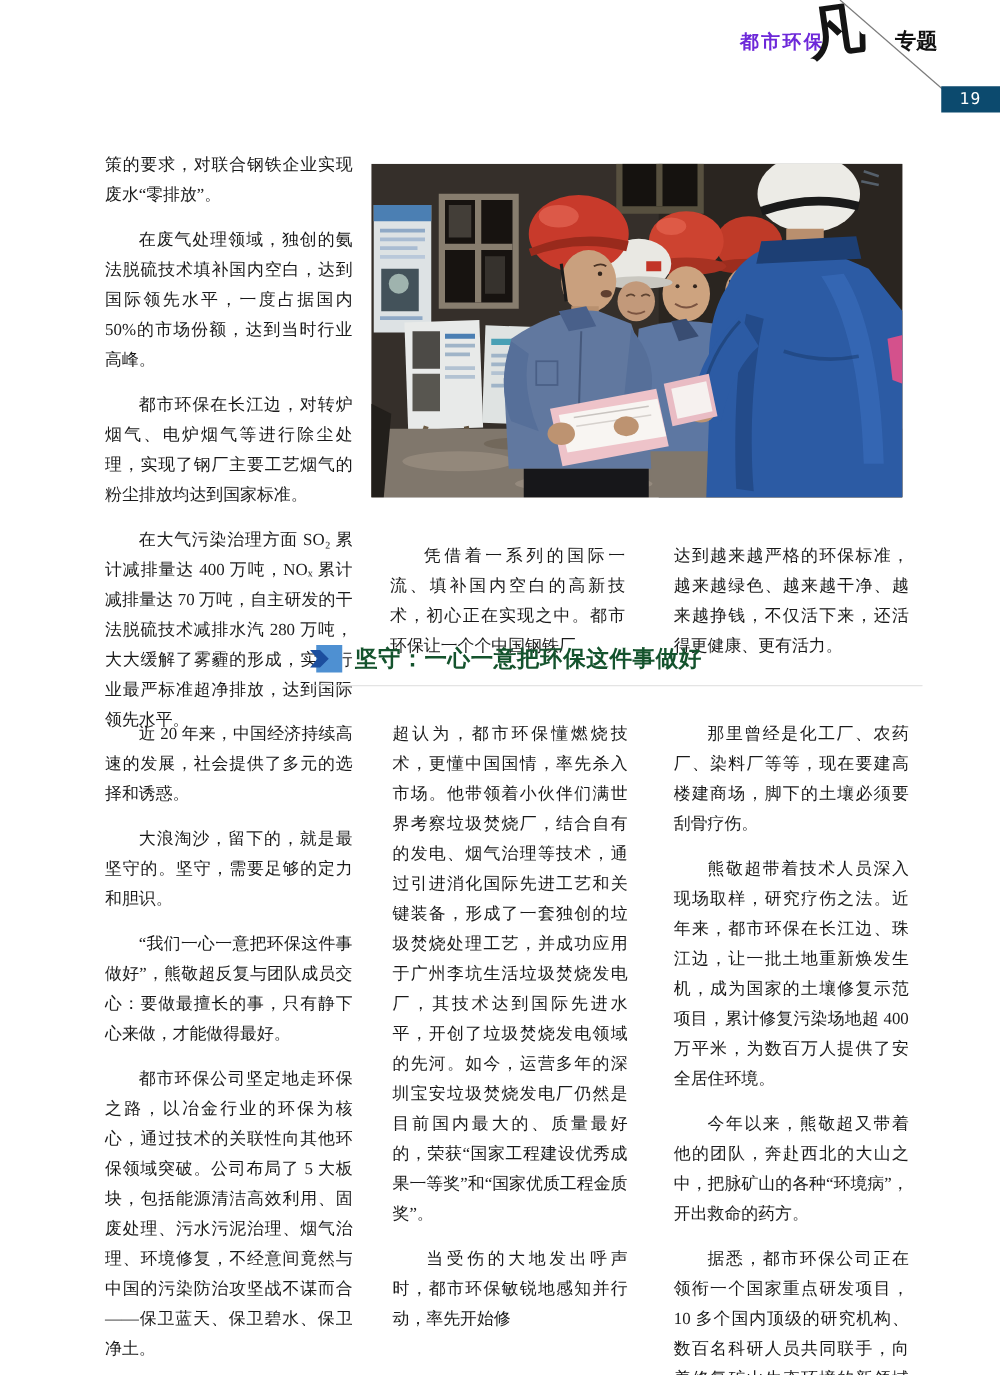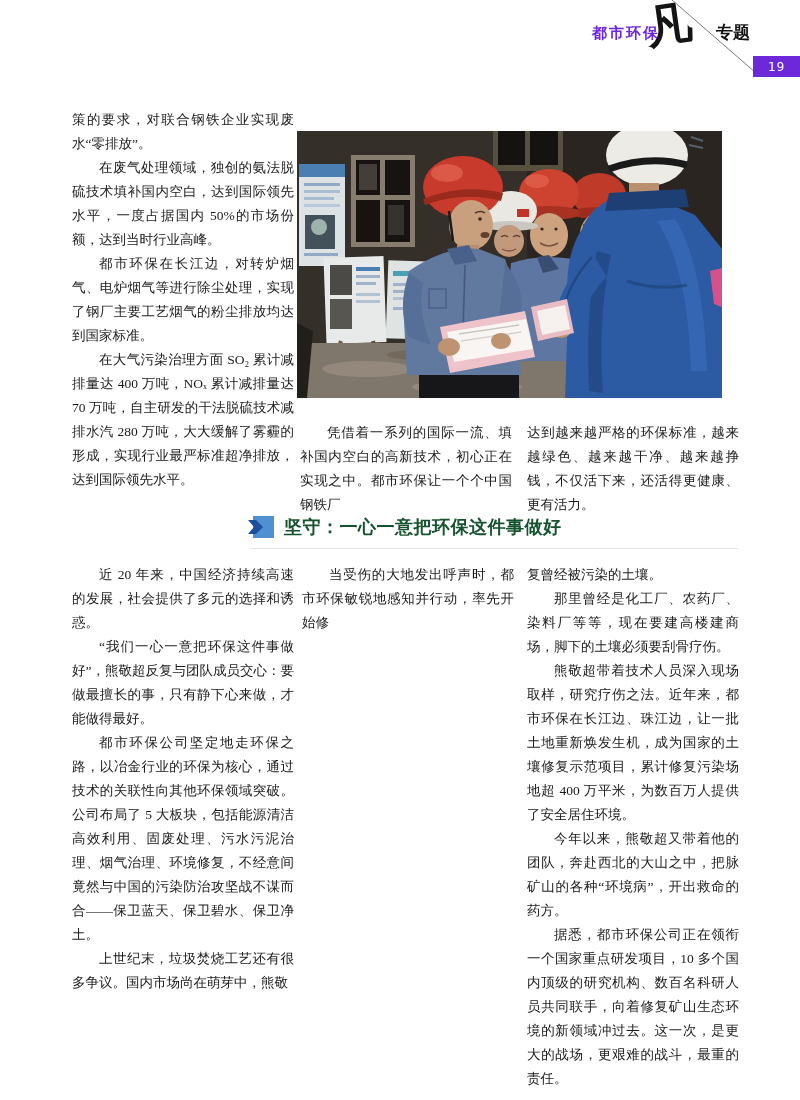--- a/index.html
+++ b/index.html
@@ -8,25 +8,25 @@
     font-family:"Liberation Serif","DejaVu Serif",serif;color:#1a1a1a;
   }
   
   .masthead{position:absolute;left:592px;top:24px;font-family:"Liberation Sans","DejaVu Sans",sans-serif;
     font-size:15px;letter-spacing:2px;color:#6d28d9;font-weight:bold;}
   .logo-char{position:absolute;left:646px;top:2px;font-size:46px;line-height:1;color:#141414;
     transform:rotate(-8deg);font-family:"DejaVu Serif",serif;font-weight:bold;}
   .diag{position:absolute;left:660px;top:0;}
   .topic-label{position:absolute;left:703px;top:21px;font-family:"Liberation Sans","DejaVu Sans",sans-serif;
     font-size:17px;font-weight:bold;color:#111;margin-left:13px;}
-  .page-num{position:absolute;left:753px;top:56px;width:47px;height:21px;background:#6d28d9;color:#ffffff;
+  .page-num{position:absolute;left:753px;top:69px;width:47px;height:21px;background:#0c4a6e;color:#ffffff;
     display:flex;align-items:center;justify-content:center;
     font-family:"DejaVu Sans Mono","Liberation Mono",monospace;font-size:13px;letter-spacing:1px;}
   
-  .column p{margin:0;font-size:13.5px;line-height:24px;text-align:justify;text-indent:2em;}
+  .column p{margin:12px;font-size:13.5px;line-height:24px;text-align:justify;text-indent:2em;}
   .column p.no-indent{text-indent:0;}
   .col-left   {position:absolute;left:72px; top:108px;width:222px;}
   .photo-wrap {position:absolute;left:297px;top:131px;width:425px;height:267px;}
   .mid-under  {position:absolute;left:300px;top:421px;width:212px;}
   .right-under{position:absolute;left:527px;top:421px;width:212px;}
   .col1{position:absolute;left:72px; top:563px;width:222px;}
   .col2{position:absolute;left:302px;top:563px;width:212px;}
   .col3{position:absolute;left:527px;top:563px;width:212px;}
   
   .section-header{position:absolute;left:248px;top:515px;display:flex;align-items:center;}
@@ -203,30 +203,31 @@
       <rect x="5" y="1" width="21" height="22" fill="#4e90d2"></rect>
       <polygon points="0,5 8,5 15,12 8,19 0,19 6,12" fill="#1c4e9e"></polygon>
     </svg>
     <h2>坚守：一心一意把环保这件事做好</h2>
   </div>
   <div class="divider"></div>
 
   <div class="column col1">
 
   <p>近 20 年来，中国经济持续高速的发展，社会提供了多元的选择和诱惑。</p>
+      <p>大浪淘沙，留下的，就是最坚守的。坚守，需要足够的定力和胆识。</p>
       <p>“我们一心一意把环保这件事做好”，熊敬超反复与团队成员交心：要做最擅长的事，只有静下心来做，才能做得最好。</p>
       <p>都市环保公司坚定地走环保之路，以冶金行业的环保为核心，通过技术的关联性向其他环保领域突破。公司布局了 5 大板块，包括能源清洁高效利用、固废处理、污水污泥治理、烟气治理、环境修复，不经意间竟然与中国的污染防治攻坚战不谋而合——保卫蓝天、保卫碧水、保卫净土。</p>
       <p>上世纪末，垃圾焚烧工艺还有很多争议。国内市场尚在萌芽中，熊敬</p>
     </div>
   <div class="column col2">
 
+  <p class="no-indent">超认为，都市环保懂燃烧技术，更懂中国国情，率先杀入市场。他带领着小伙伴们满世界考察垃圾焚烧厂，结合自有的发电、烟气治理等技术，通过引进消化国际先进工艺和关键装备，形成了一套独创的垃圾焚烧处理工艺，并成功应用于广州李坑生活垃圾焚烧发电厂，其技术达到国际先进水平，开创了垃圾焚烧发电领域的先河。如今，运营多年的深圳宝安垃圾焚烧发电厂仍然是目前国内最大的、质量最好的，荣获“国家工程建设优秀成果一等奖”和“国家优质工程金质奖”。</p>
       <p>当受伤的大地发出呼声时，都市环保敏锐地感知并行动，率先开始修</p>
     </div>
   <div class="column col3">
 
-  <p class="no-indent">复曾经被污染的土壤。</p>
       <p>那里曾经是化工厂、农药厂、染料厂等等，现在要建高楼建商场，脚下的土壤必须要刮骨疗伤。</p>
       <p>熊敬超带着技术人员深入现场取样，研究疗伤之法。近年来，都市环保在长江边、珠江边，让一批土地重新焕发生机，成为国家的土壤修复示范项目，累计修复污染场地超 400 万平米，为数百万人提供了安全居住环境。</p>
       <p>今年以来，熊敬超又带着他的团队，奔赴西北的大山之中，把脉矿山的各种“环境病”，开出救命的药方。</p>
       <p>据悉，都市环保公司正在领衔一个国家重点研发项目，10 多个国内顶级的研究机构、数百名科研人员共同联手，向着修复矿山生态环境的新领域冲过去。这一次，是更大的战场，更艰难的战斗，最重的责任。</p>
     </div>
 
 </div>
 
 </body></html>

